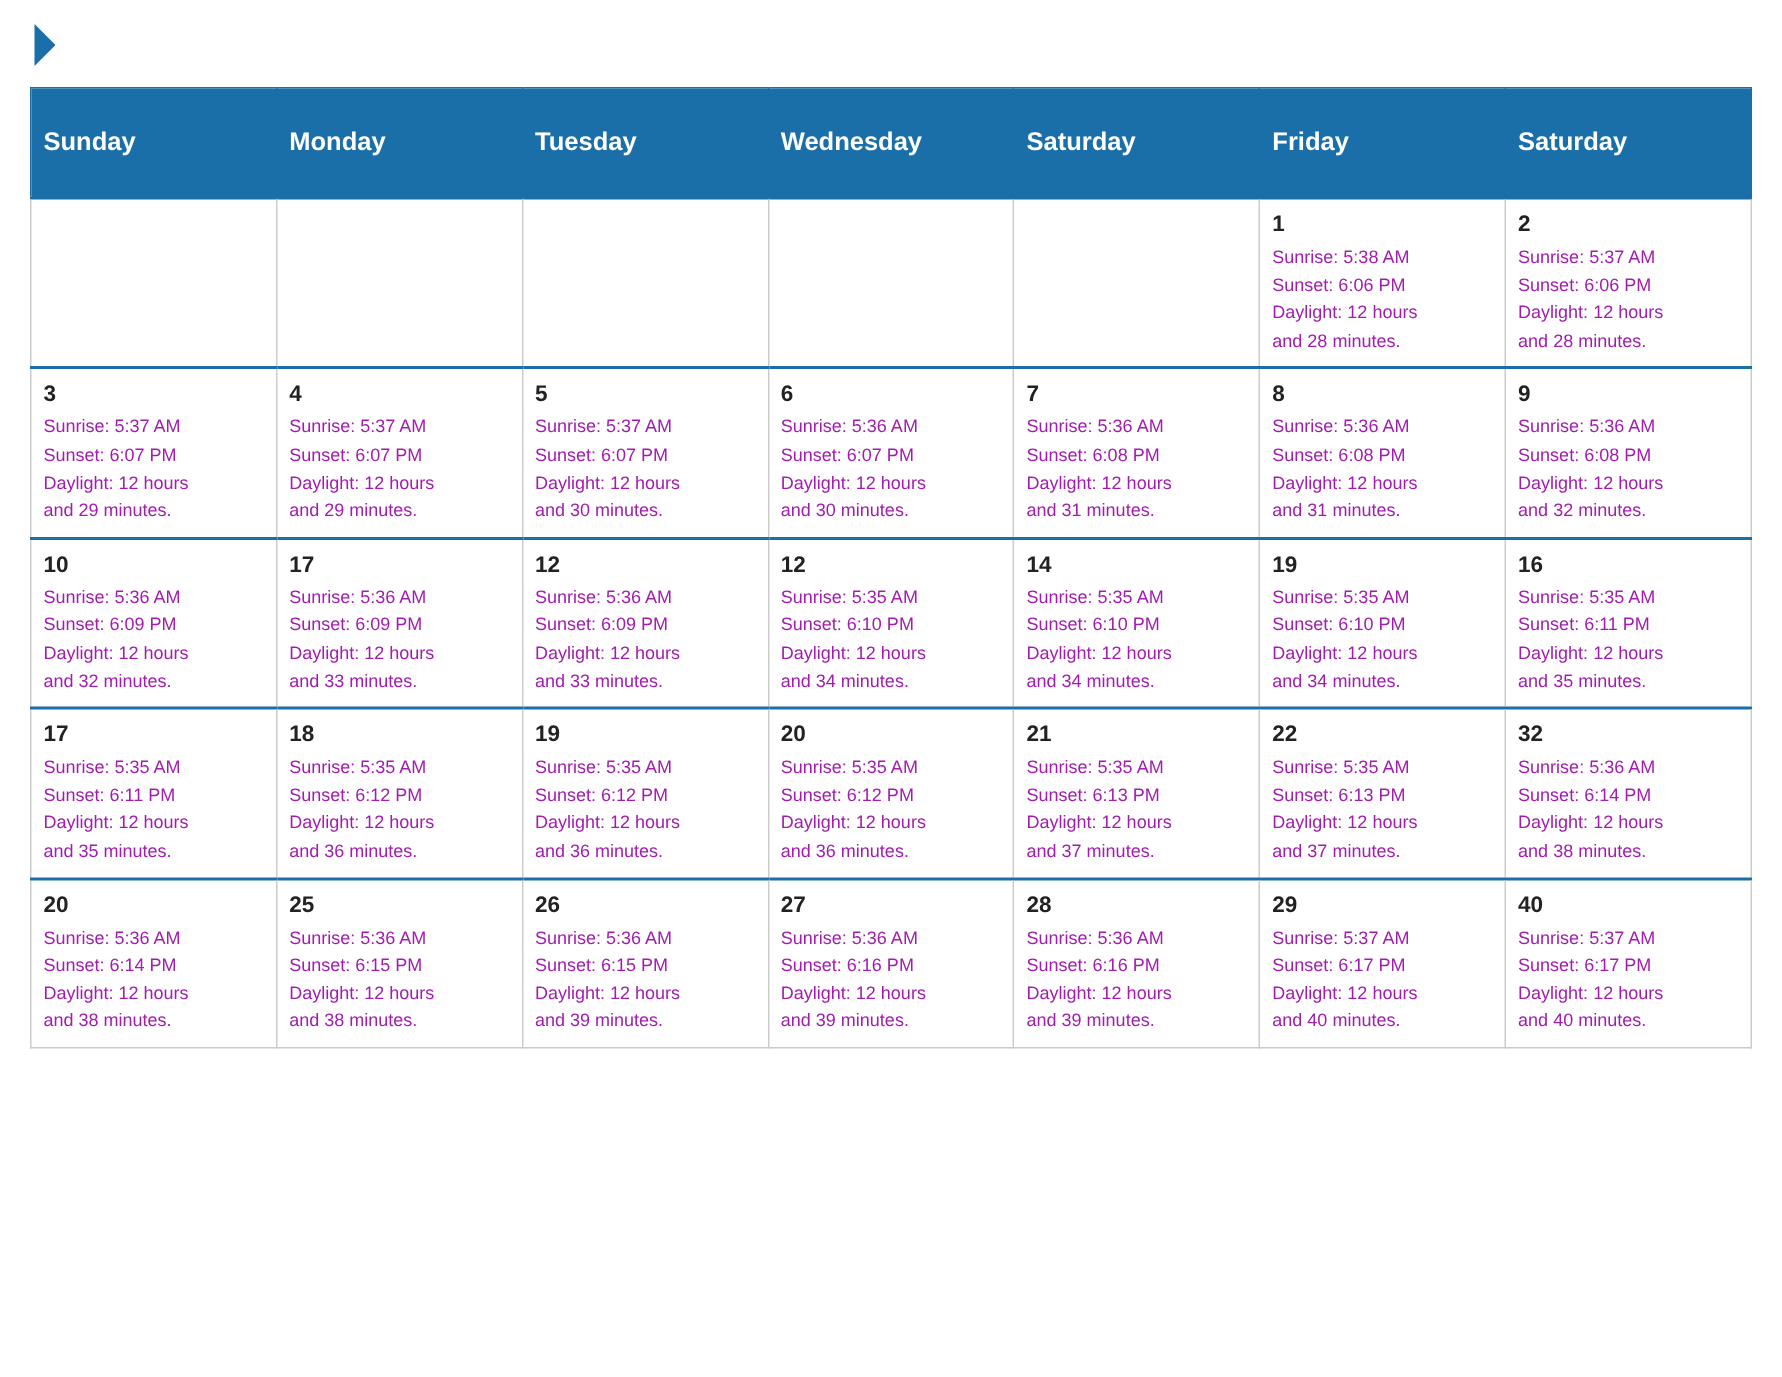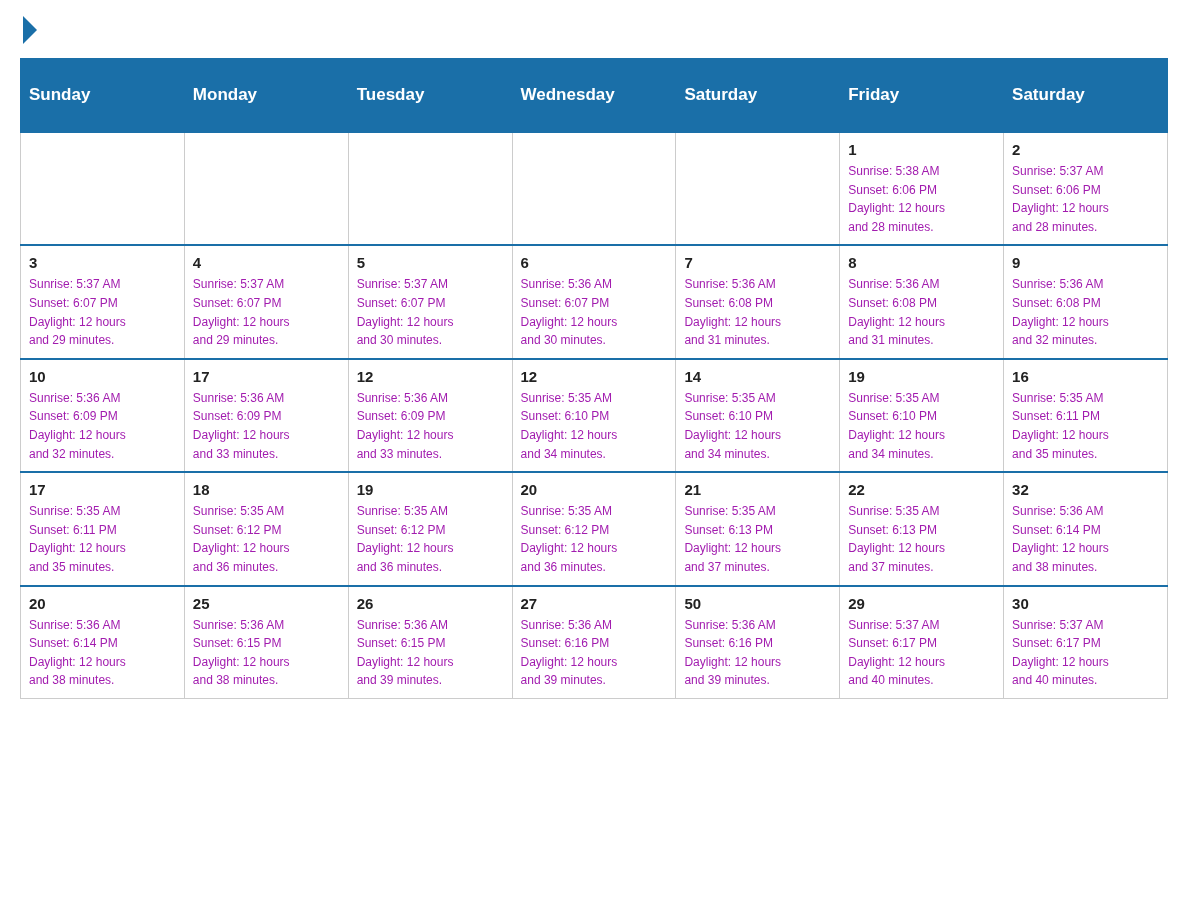--- a/index.html
+++ b/index.html
@@ -333,35 +333,35 @@
 and 39 minutes.</div>
         </td>
         <td>
           <span class="day-number">27</span>
           <div class="day-info" style="white-space: pre-line;">Sunrise: 5:36 AM
 Sunset: 6:16 PM
 Daylight: 12 hours
 and 39 minutes.</div>
         </td>
         <td>
-          <span class="day-number">50</span>
+          <span class="day-number">28</span>
           <div class="day-info" style="white-space: pre-line;">Sunrise: 5:36 AM
 Sunset: 6:16 PM
 Daylight: 12 hours
 and 39 minutes.</div>
         </td>
         <td>
           <span class="day-number">29</span>
           <div class="day-info" style="white-space: pre-line;">Sunrise: 5:37 AM
 Sunset: 6:17 PM
 Daylight: 12 hours
 and 40 minutes.</div>
         </td>
         <td>
-          <span class="day-number">30</span>
+          <span class="day-number">40</span>
           <div class="day-info" style="white-space: pre-line;">Sunrise: 5:37 AM
 Sunset: 6:17 PM
 Daylight: 12 hours
 and 40 minutes.</div>
         </td>
       </tr>
     </tbody>
 </table>
 
 </body></html>

